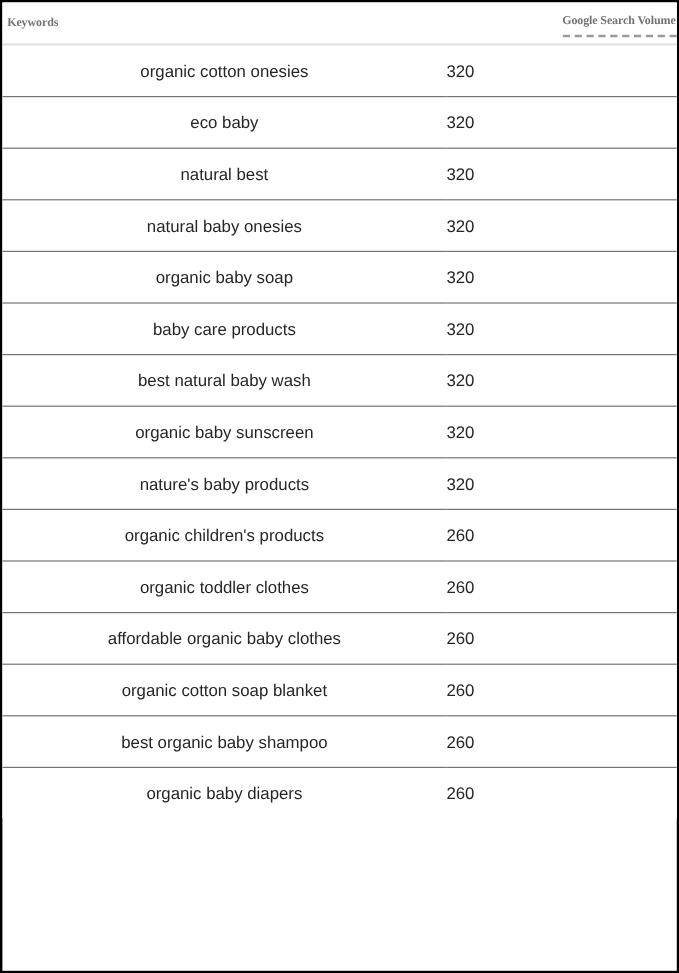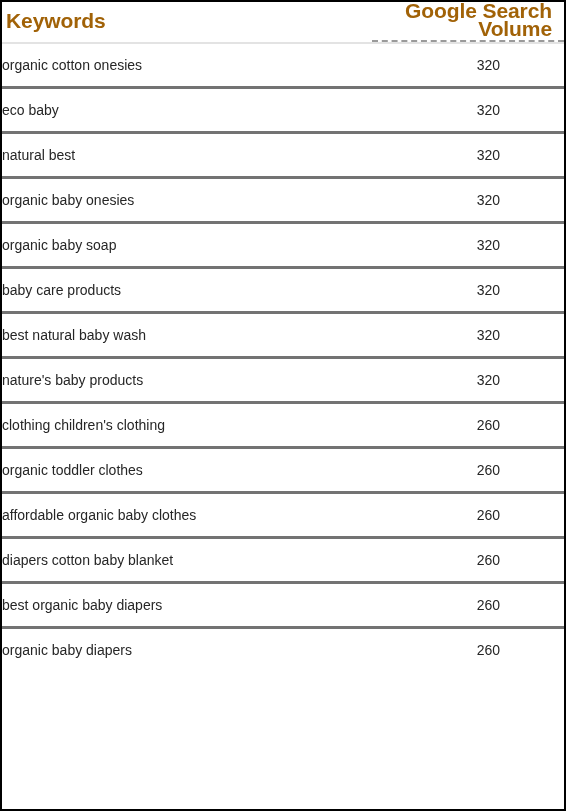--- a/index.html
+++ b/index.html
@@ -53,51 +53,52 @@
     width: 370px;
     text-align: left;
   }
   th.col-volume {
     width: 192px;
     text-align: right;
   }
 
   .header-label {
     display: inline-block;
-    font-size: 21px;
+    font-size: 10px;
     font-weight: bold;
-    color: #a16207;
+    color: #737373;
     letter-spacing: -0.1px;
     line-height: 18px;
+    font-family: Liberation Serif, serif;
   }
   .header-label.keywords-label {
     padding-left: 4px;
   }
   .header-label.volume-label {
-    padding-right: 12px;
+    padding-right: 1px;
     padding-bottom: 2px;
     border-bottom: 2px dashed #9a9a9a;
   }
 
   
   tbody tr.data-row td {
     height: 42px;
     padding: 0;
     margin: 0;
     vertical-align: middle;
-    border-top: 3px solid #737373;
+    border-top: 1px solid #737373;
     background: #ffffff;
   }
   tbody tr.data-row:first-child td {
     border-top: none;
   }
 
   td.cell-keyword {
     width: 370px;
-    text-align: left;
+    text-align: center;
     padding-left: 4px;
     font-size: 14px;
     font-weight: normal;
     color: #262626;
     line-height: 18px;
     white-space: nowrap;
     overflow: hidden;
   }
 
   td.cell-volume {
@@ -106,21 +107,21 @@
     font-size: 14px;
     font-weight: normal;
     color: #262626;
     line-height: 18px;
   }
   .volume-value {
     display: inline-block;
     width: 100%;
     padding-right: 64px;
     box-sizing: border-box;
-    text-align: right;
+    text-align: left;
   }
 </style>
 </head>
 <body>
 
 <div class="table-frame">
   <div class="table-scroll">
     <table class="kw-table">
       <thead>
         <tr class="header-row">
@@ -139,57 +140,61 @@
           </tr>
           <tr class="data-row">
             <td class="cell-keyword">eco baby</td>
             <td class="cell-volume"><span class="volume-value">320</span></td>
           </tr>
           <tr class="data-row">
             <td class="cell-keyword">natural best</td>
             <td class="cell-volume"><span class="volume-value">320</span></td>
           </tr>
           <tr class="data-row">
-            <td class="cell-keyword">organic baby onesies</td>
+            <td class="cell-keyword">natural baby onesies</td>
             <td class="cell-volume"><span class="volume-value">320</span></td>
           </tr>
           <tr class="data-row">
             <td class="cell-keyword">organic baby soap</td>
             <td class="cell-volume"><span class="volume-value">320</span></td>
           </tr>
           <tr class="data-row">
             <td class="cell-keyword">baby care products</td>
             <td class="cell-volume"><span class="volume-value">320</span></td>
           </tr>
           <tr class="data-row">
             <td class="cell-keyword">best natural baby wash</td>
             <td class="cell-volume"><span class="volume-value">320</span></td>
           </tr>
           <tr class="data-row">
+            <td class="cell-keyword">organic baby sunscreen</td>
+            <td class="cell-volume"><span class="volume-value">320</span></td>
+          </tr>
+          <tr class="data-row">
             <td class="cell-keyword">nature's baby products</td>
             <td class="cell-volume"><span class="volume-value">320</span></td>
           </tr>
           <tr class="data-row">
-            <td class="cell-keyword">clothing children's clothing</td>
+            <td class="cell-keyword">organic children's products</td>
             <td class="cell-volume"><span class="volume-value">260</span></td>
           </tr>
           <tr class="data-row">
             <td class="cell-keyword">organic toddler clothes</td>
             <td class="cell-volume"><span class="volume-value">260</span></td>
           </tr>
           <tr class="data-row">
             <td class="cell-keyword">affordable organic baby clothes</td>
             <td class="cell-volume"><span class="volume-value">260</span></td>
           </tr>
           <tr class="data-row">
-            <td class="cell-keyword">diapers cotton baby blanket</td>
-            <td class="cell-volume"><span class="volume-value">260</span></td>
-          </tr>
-          <tr class="data-row">
-            <td class="cell-keyword">best organic baby diapers</td>
+            <td class="cell-keyword">organic cotton soap blanket</td>
+            <td class="cell-volume"><span class="volume-value">260</span></td>
+          </tr>
+          <tr class="data-row">
+            <td class="cell-keyword">best organic baby shampoo</td>
             <td class="cell-volume"><span class="volume-value">260</span></td>
           </tr>
           <tr class="data-row">
             <td class="cell-keyword">organic baby diapers</td>
             <td class="cell-volume"><span class="volume-value">260</span></td>
           </tr>
         </tbody>
     </table>
   </div>
 </div>

